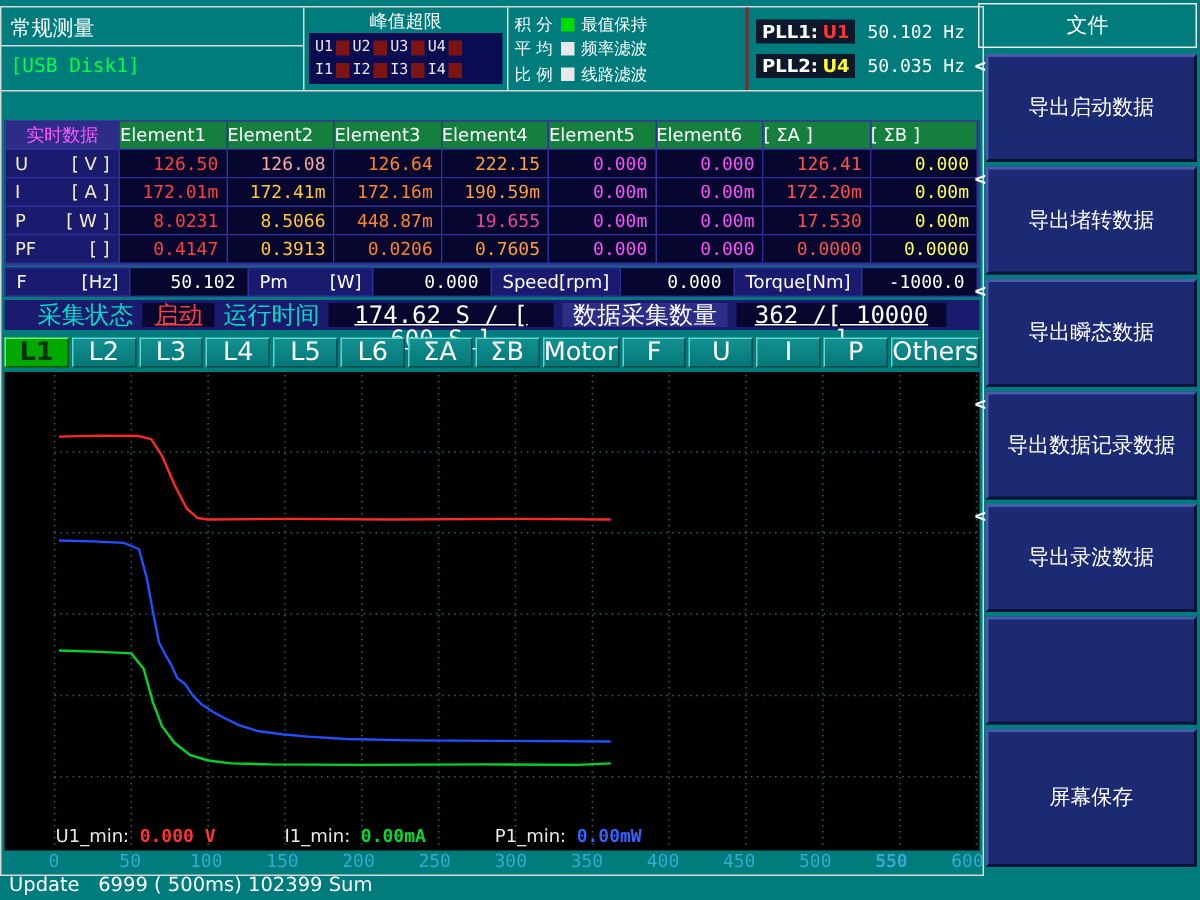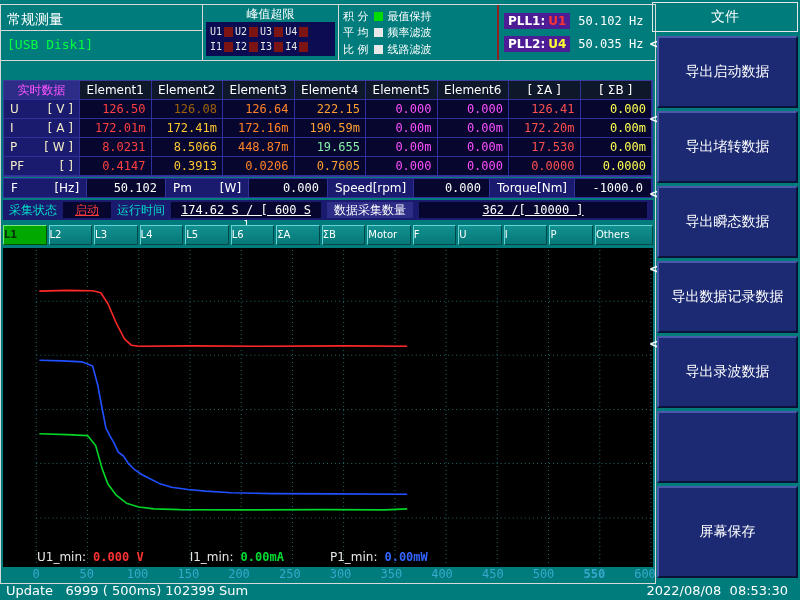--- a/index.html
+++ b/index.html
@@ -31,65 +31,65 @@
 
   .mode-box { width:158px; padding:4px 4px; display:flex; flex-direction:column;
               justify-content:space-between; }
   .mode-mrow { display:flex; align-items:center; height:14px; font-size:11px; gap:5px; }
   .m-lbl { white-space:pre; }
   .m-ind { width:9px; height:9px; display:inline-block; flex:none; }
 
   .pll-box { flex:1; border-left:2px solid #8a2424; padding:4px 5px; display:flex;
              flex-direction:column; justify-content:space-around; }
   .pll-row { display:flex; align-items:center; font-size:12px; }
-  .pll-chip { background:#4c1d95; padding:1px 4px; display:flex; gap:3px; font-weight:bold; }
+  .pll-chip { background:#0f172a; padding:1px 4px; display:flex; gap:3px; font-weight:bold; }
   .pll-val { margin-left:8px; font-family:"DejaVu Sans Mono", monospace; }
 
   .mode-row { position:absolute; top:58px; left:6px; height:16px; font-size:13px;
               color:#00dcc8; }
 
   #meas-table { position:absolute; top:75px; left:2px; right:2px;
     display:grid; grid-template-columns:76px repeat(8, 1fr);
     background:#1a1a6e; border:1px solid #3a3a9a; }
   .tcell { height:19px; line-height:18px; font-size:12px; overflow:hidden;
            border-right:1px solid #30309a; border-bottom:1px solid #30309a; }
-  .thead { text-align:center; color:#fff; background:#0f172a; }
+  .thead { text-align:left; color:#fff; background:#15803d; }
   .tcorner { color:#ff55ff; background:#2d2d88; text-align:center; }
   .tlabel { display:flex; justify-content:space-between; padding:0 6px;
             color:#f2edc8; background:#1a1a6e; }
   .tval { background:#06062e; text-align:right; padding:0 5px;
           font-family:"DejaVu Sans Mono", monospace; }
 
   #f-row { position:absolute; top:173px; left:2px; right:2px; height:20px;
            display:flex; background:#1a1a6e; border:1px solid #30309a; }
   .fgroup { display:flex; flex:1; }
   .flabel { flex:1.1; display:flex; justify-content:space-between; padding:0 7px;
             font-size:12px; line-height:18px; }
   .fval { flex:1; background:#06062e; text-align:right; padding:0 8px;
           font-size:12px; line-height:18px; border-left:1px solid #30309a;
           border-right:1px solid #30309a;
           font-family:"DejaVu Sans Mono", monospace; }
 
   #status-row { position:absolute; top:195px; left:2px; right:2px; height:20px;
-    background:#1a1a6e; display:flex; align-items:center; font-size:12px;
-    gap:6px; padding:0 6px; }
+    background:#1a1a6e; display:flex; align-items:center; font-size:16px;
+    gap:6px; padding:0 22px; }
   .s-lbl { color:#00dcc8; flex:none; }
   .s-cell { background:#06062e; height:16px; line-height:16px; padding:0 6px;
             font-family:"DejaVu Sans Mono", monospace; flex:none;text-decoration:underline; }
   .acq { color:#ff3c3c; width:48px; text-align:center; font-family:"DejaVu Sans", sans-serif; }
   .runtime { width:150px; text-align:center; }
   .boxlbl { background:#2d2d88; height:16px; line-height:16px; padding:0 7px; flex:none; }
   .count { flex:1; text-align:center; }
 
   #tabs { position:absolute; top:220px; left:2px; right:2px; height:20px;
           display:flex; gap:2px; }
   .tab { flex:1; background:linear-gradient(#129090,#067878);
     border-top:1px solid #66d2d2; border-left:1px solid #66d2d2;
     border-right:1px solid #024848; border-bottom:1px solid #024848;
-    color:#fff; font-size:10px; text-align:left; line-height:18px; cursor:default; }
+    color:#fff; font-size:17px; text-align:center; line-height:18px; cursor:default; }
   .tab.wide { flex:1.35; }
   .tab.active { background:#00a800; border-top-color:#7ce87c; border-left-color:#7ce87c;
     border-right-color:#005200; border-bottom-color:#005200; color:#05320a; font-weight:bold; }
 
   #chart { position:absolute; top:243px; left:2px; right:2px; height:319px; background:#000; }
   #chart svg { position:absolute; left:0; top:0; width:100%; height:100%; }
   .grid { stroke:#1d6868; stroke-width:1; stroke-dasharray:1 3; }
   .chart-labels { position:absolute; left:34px; right:8px; display:flex; gap:46px;
                   font-size:12px; }
   .chart-labels.top { top:3px; }
@@ -204,21 +204,21 @@
       <div class="tcell thead">Element4</div>
       <div class="tcell thead">Element5</div>
       <div class="tcell thead">Element6</div>
       <div class="tcell thead">[ ΣA ]</div>
       <div class="tcell thead">[ ΣB ]</div>
       <div class="tcell tlabel">
         <span>U</span>
         <span>[ V ]</span>
       </div>
       <div class="tcell tval" style="color: rgb(255, 64, 64);">126.50</div>
-      <div class="tcell tval" style="color: #a16207;">126.08</div>
+      <div class="tcell tval" style="color: #fca5a5;">126.08</div>
       <div class="tcell tval" style="color: rgb(255, 130, 40);">126.64</div>
       <div class="tcell tval" style="color: rgb(255, 160, 50);">222.15</div>
       <div class="tcell tval" style="color: rgb(255, 80, 255);">0.000</div>
       <div class="tcell tval" style="color: rgb(255, 80, 255);">0.000</div>
       <div class="tcell tval" style="color: rgb(255, 80, 80);">126.41</div>
       <div class="tcell tval" style="color: rgb(255, 255, 80);">0.000</div>
       <div class="tcell tlabel">
         <span>I</span>
         <span>[ A ]</span>
       </div>
@@ -230,21 +230,21 @@
       <div class="tcell tval" style="color: rgb(255, 80, 255);">0.00m</div>
       <div class="tcell tval" style="color: rgb(255, 80, 80);">172.20m</div>
       <div class="tcell tval" style="color: rgb(255, 255, 80);">0.00m</div>
       <div class="tcell tlabel">
         <span>P</span>
         <span>[ W ]</span>
       </div>
       <div class="tcell tval" style="color: rgb(255, 64, 64);">8.0231</div>
       <div class="tcell tval" style="color: rgb(255, 200, 50);">8.5066</div>
       <div class="tcell tval" style="color: rgb(255, 130, 40);">448.87m</div>
-      <div class="tcell tval" style="color: #86efac;">19.655</div>
+      <div class="tcell tval" style="color: #ec4899;">19.655</div>
       <div class="tcell tval" style="color: rgb(255, 80, 255);">0.00m</div>
       <div class="tcell tval" style="color: rgb(255, 80, 255);">0.00m</div>
       <div class="tcell tval" style="color: rgb(255, 80, 80);">17.530</div>
       <div class="tcell tval" style="color: rgb(255, 255, 80);">0.00m</div>
       <div class="tcell tlabel">
         <span>PF</span>
         <span>[   ]</span>
       </div>
       <div class="tcell tval" style="color: rgb(255, 64, 64);">0.4147</div>
       <div class="tcell tval" style="color: rgb(255, 200, 50);">0.3913</div>
@@ -389,14 +389,13 @@
         <div class="side-btn"></div>
       </div>
       <div class="side-slot grow">
         <div class="side-btn">屏幕保存</div>
       </div>
     </div>
 </div>
 
 <div id="footer">
   <span>Update   6999 ( 500ms) 102399 Sum</span>
-  <span>2022/08/08  08:53:30</span>
 </div>
 
 </body></html>

